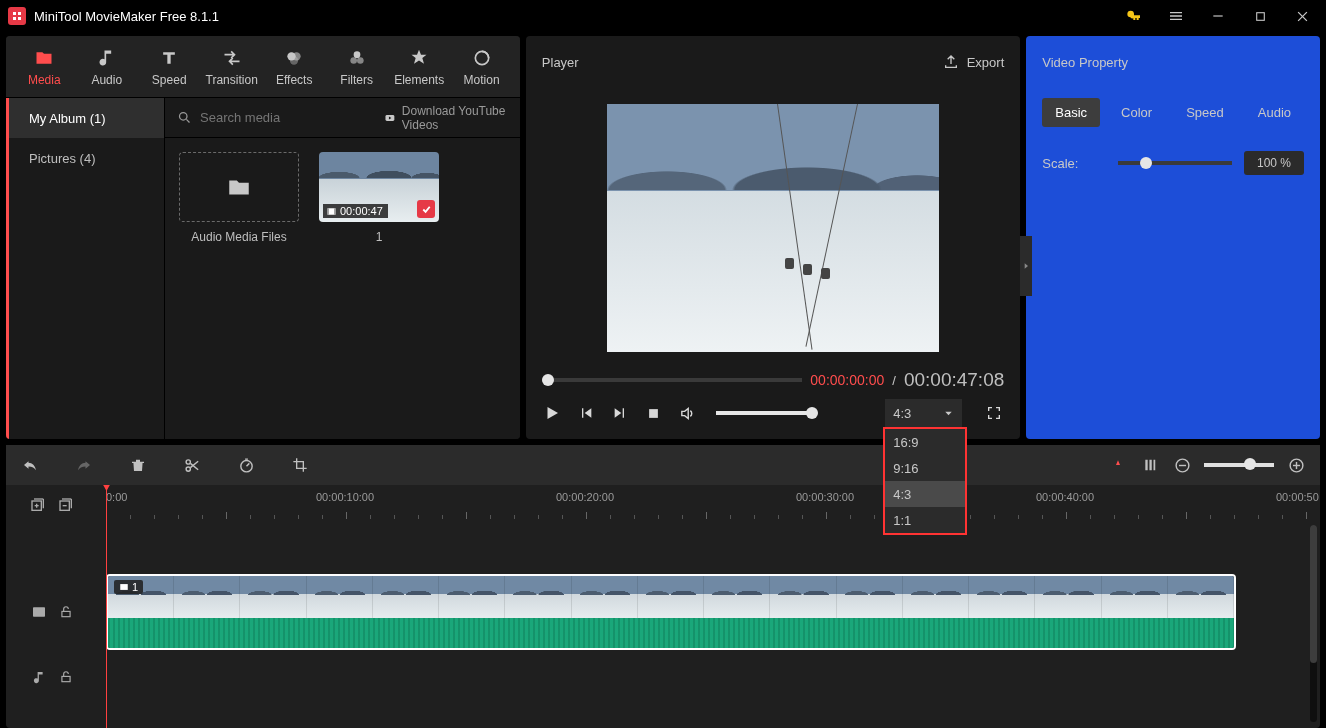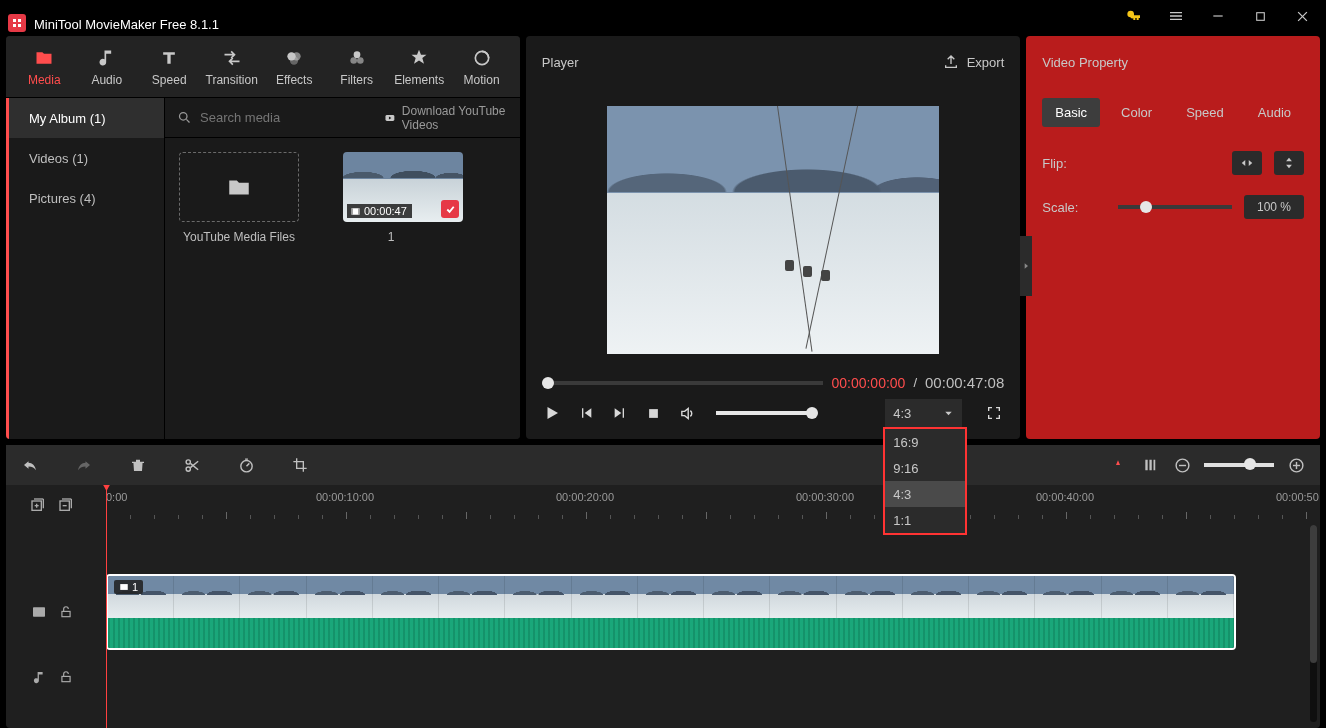--- a/index.html
+++ b/index.html
@@ -1,19 +1,19 @@
 <!DOCTYPE html>
 <html><head>
 <meta charset="utf-8">
 <style>
 * { margin: 0; padding: 0; box-sizing: border-box; user-select: none; }
 body { width: 1326px; height: 728px; background: #000; font-family: "Segoe UI", Arial, sans-serif; font-size: 13px; color: #c8c8c8; overflow: hidden; }
 
 
-.titlebar { height: 32px; background: #000; display: flex; align-items: flex-end; padding: 0 4px 0 8px; }
+.titlebar { height: 32px; background: #000; display: flex; align-items: center; padding: 0 4px 0 8px; }
 .titlebar .logo { width: 18px; height: 18px; background: #e63946; border-radius: 3px; display: flex; align-items: center; justify-content: center; margin-right: 8px; }
 .titlebar .logo svg { width: 12px; height: 12px; }
 .titlebar .title { color: #fff; font-size: 13px; font-weight: 500; flex: 1; }
 .titlebar .right { display: flex; align-items: center; gap: 2px; }
 .titlebar .tbtn { width: 40px; height: 32px; display: flex; align-items: center; justify-content: center; color: #c8c8c8; }
 .titlebar .key { color: #f5c518; }
 
 
 .main { display: flex; height: 407px; padding: 4px 6px 0 6px; gap: 6px; }
 
@@ -29,21 +29,21 @@
 .sidebar .sitem.active { background: #2f2f2f; color: #fff; }
 .mediapane { flex: 1; display: flex; flex-direction: column; border-left: 1px solid #000; }
 .mediatop { height: 40px; display: flex; align-items: center; padding: 0 12px; gap: 8px; color: #9a9a9a; border-bottom: 1px solid #000; }
 .mediatop input { background: transparent; border: none; color: #c8c8c8; font-size: 13px; outline: none; flex: 1; }
 .mediatop .ytdl { display: flex; align-items: center; gap: 6px; font-size: 12px; }
 .mediagrid { flex: 1; display: flex; padding: 14px; gap: 20px; align-items: flex-start; }
 .mediaitem { display: flex; flex-direction: column; align-items: center; gap: 8px; }
 .importbox { width: 120px; height: 70px; border: 1px dashed #6a6a6a; border-radius: 4px; display: flex; align-items: center; justify-content: center; }
 .importbox svg { width: 26px; height: 26px; }
 .mediaitem .lbl { font-size: 12px; color: #bfbfbf; }
-.clipthumb { width: 120px; height: 70px; border-radius: 4px; position: relative; overflow: hidden; background: linear-gradient(to bottom, #6d85a0 0%, #6d85a0 38%, #c8d2d8 38%, #e8eef0 100%); margin-left: 24px; }
+.clipthumb { width: 120px; height: 70px; border-radius: 4px; position: relative; overflow: hidden; background: linear-gradient(to bottom, #6d85a0 0%, #6d85a0 38%, #c8d2d8 38%, #e8eef0 100%); }
 .clipthumb .hills { position: absolute; top: 10px; left: 0; right: 0; height: 16px; background:
    radial-gradient(ellipse 40px 12px at 20px 16px, #4a5a6b 50%, transparent 52%),
    radial-gradient(ellipse 44px 14px at 70px 16px, #3f4e5e 50%, transparent 52%),
    radial-gradient(ellipse 30px 10px at 108px 16px, #455465 50%, transparent 52%); }
 .clipthumb .dur { position: absolute; left: 4px; bottom: 4px; background: rgba(30,30,30,.85); color: #fff; font-size: 11px; padding: 1px 5px 1px 3px; display: flex; align-items: center; gap: 3px; }
 .clipthumb .ok { position: absolute; right: 4px; bottom: 4px; width: 18px; height: 18px; background: #e63946; border-radius: 3px; display: flex; align-items: center; justify-content: center; }
 
 
 .player { width: 510px; background: #1a1a1a; border-radius: 4px; display: flex; flex-direction: column; padding: 0 0 8px 0; }
 .playerhead { height: 52px; display: flex; align-items: center; justify-content: space-between; padding: 0 16px; }
@@ -54,33 +54,33 @@
    radial-gradient(ellipse 120px 38px at 60px 50px, #55667a 48%, transparent 50%),
    radial-gradient(ellipse 150px 46px at 200px 50px, #4b5b6e 48%, transparent 50%),
    radial-gradient(ellipse 90px 30px at 310px 50px, #516176 48%, transparent 50%); }
 .video .wire { position: absolute; top: 0; left: 170px; width: 1px; height: 100%; background: #555; transform: rotate(-8deg); transform-origin: top; }
 .video .wire2 { position: absolute; top: 0; left: 250px; width: 1px; height: 100%; background: #555; transform: rotate(12deg); transform-origin: top; }
 .video .cabin { position: absolute; width: 9px; height: 11px; background: #444; border-radius: 2px; }
 .timebar { display: flex; align-items: center; padding: 6px 16px 4px 16px; gap: 8px; }
 .timebar .track { flex: 1; height: 4px; background: #3a3a3a; position: relative; }
 .timebar .track .knob { position: absolute; left: 0; top: -4px; width: 12px; height: 12px; background: #e6e6e6; border-radius: 50%; }
 .timebar .cur { color: #ff4d4d; font-size: 14px; }
-.timebar .tot { color: #bfbfbf; font-size: 15px; }
+.timebar .tot { color: #bfbfbf; font-size: 19px; }
 .controls { display: flex; align-items: center; padding: 4px 16px; gap: 14px; }
 .controls .btn { width: 20px; height: 20px; display: flex; align-items: center; justify-content: center; color: #d8d8d8; }
 .controls .vol { width: 96px; height: 4px; background: #e6e6e6; position: relative; margin-left: 4px; }
 .controls .vol .knob { position: absolute; right: -6px; top: -4px; width: 12px; height: 12px; background: #e6e6e6; border-radius: 50%; }
 .controls .spacer { flex: 1; }
 .ratiosel { width: 77px; height: 28px; background: #2b2b2b; display: flex; align-items: center; justify-content: space-between; padding: 0 8px; font-size: 13px; position: relative; }
 .ratiomenu { position: absolute; top: 28px; left: -2px; width: 84px; background: #2b2b2b; border: 2px solid #ff3333; z-index: 10; }
 .ratiomenu .ritem { height: 26px; display: flex; align-items: center; padding: 0 8px; font-size: 13px; color: #c8c8c8; }
 .ratiomenu .ritem.hl { background: #4a4a4a; }
 
 
-.props { flex: 1; background: #b91c1c; border-radius: 4px; display: flex; flex-direction: column; padding: 0; position: relative; }
+.props { flex: 1; background: #1d4ed8; border-radius: 4px; display: flex; flex-direction: column; padding: 0; position: relative; }
 .props .collapse { position: absolute; left: -6px; top: 200px; width: 12px; height: 60px; background: #2b2b2b; display: flex; align-items: center; justify-content: center; }
 .phead { height: 52px; display: flex; align-items: center; padding: 0 16px; }
 .proptabs { display: flex; gap: 8px; padding: 10px 16px 14px 16px; }
 .proptab { padding: 7px 13px; font-size: 13px; color: #c8c8c8; border-radius: 3px; }
 .proptab.active { background: #3d3d3d; color: #fff; }
 .proprow { display: flex; align-items: center; padding: 10px 16px; gap: 12px; }
 .proprow .lbl { width: 64px; font-size: 13px; }
 .flipbtn { width: 30px; height: 24px; background: #2b2b2b; display: flex; align-items: center; justify-content: center; border-radius: 3px; }
 .pslider { flex: 1; height: 4px; background: #3a3a3a; position: relative; }
 .pslider .dot { position: absolute; top: -4px; width: 12px; height: 12px; background: #e6e6e6; border-radius: 50%; }
@@ -236,21 +236,20 @@
               <circle cx="12" cy="12" r="8"></circle>
               <path d="M12 4a8 8 0 0 1 8 8"></path>
             </svg>
           </div>
         <span>Motion</span>
       </div>
     </div>
     <div class="leftbody">
       <div class="sidebar">
         <div class="sitem active">My Album (1)</div>
-        <div class="sitem">Videos (1)</div>
         <div class="sitem">Pictures (4)</div>
       </div>
       <div class="mediapane">
         <div class="mediatop">
           <span>
               <svg width="15" height="15" viewBox="0 0 24 24" fill="none" stroke="#9a9a9a" stroke-width="2">
                 <circle cx="10" cy="10" r="6"></circle>
                 <line x1="15" y1="15" x2="20" y2="20"></line>
               </svg>
             </span>
@@ -263,21 +262,21 @@
             <span>Download YouTube Videos</span>
           </div>
         </div>
         <div class="mediagrid">
           <div class="mediaitem">
             <div class="importbox">
               <svg viewBox="0 0 24 24" fill="#c8c8c8">
                   <path d="M3 6h7l2 2h9v11H3z"></path>
                 </svg>
             </div>
-            <div class="lbl">YouTube Media Files</div>
+            <div class="lbl">Audio Media Files</div>
           </div>
           <div class="mediaitem">
             <div class="clipthumb">
               <div class="hills"></div>
               <div class="dur">
                 <svg width="11" height="11" viewBox="0 0 24 24" fill="#fff">
                     <rect x="3" y="5" width="18" height="14" rx="1"></rect>
                     <rect x="3" y="5" width="3" height="14" fill="#888"></rect>
                     <rect x="18" y="5" width="3" height="14" fill="#888"></rect>
                   </svg>
@@ -381,34 +380,20 @@
         </svg>
       </div>
     <div class="phead">
         <span>Video Property</span>
       </div>
     <div class="proptabs">
       <div class="proptab active">Basic</div>
       <div class="proptab">Color</div>
       <div class="proptab">Speed</div>
       <div class="proptab">Audio</div>
-    </div>
-    <div class="proprow">
-      <div class="lbl">Flip:</div>
-      <div style="flex:1"></div>
-      <div class="flipbtn">
-          <svg width="16" height="14" viewBox="0 0 24 24" fill="currentColor">
-            <path d="M11 4v16M3 12l6-5v10zM21 12l-6-5v10z"></path>
-          </svg>
-        </div>
-      <div class="flipbtn">
-          <svg width="16" height="14" viewBox="0 0 24 24" fill="currentColor">
-            <path d="M4 11h16M12 3l-5 6h10zM12 21l-5-6h10z"></path>
-          </svg>
-        </div>
     </div>
     <div class="proprow">
       <div class="lbl">Scale:</div>
       <div class="pslider">
           <div class="dot" style="left:22px"></div>
         </div>
       <div class="pval">100 %</div>
     </div>
     <div style="flex:1"></div>
   </div>

